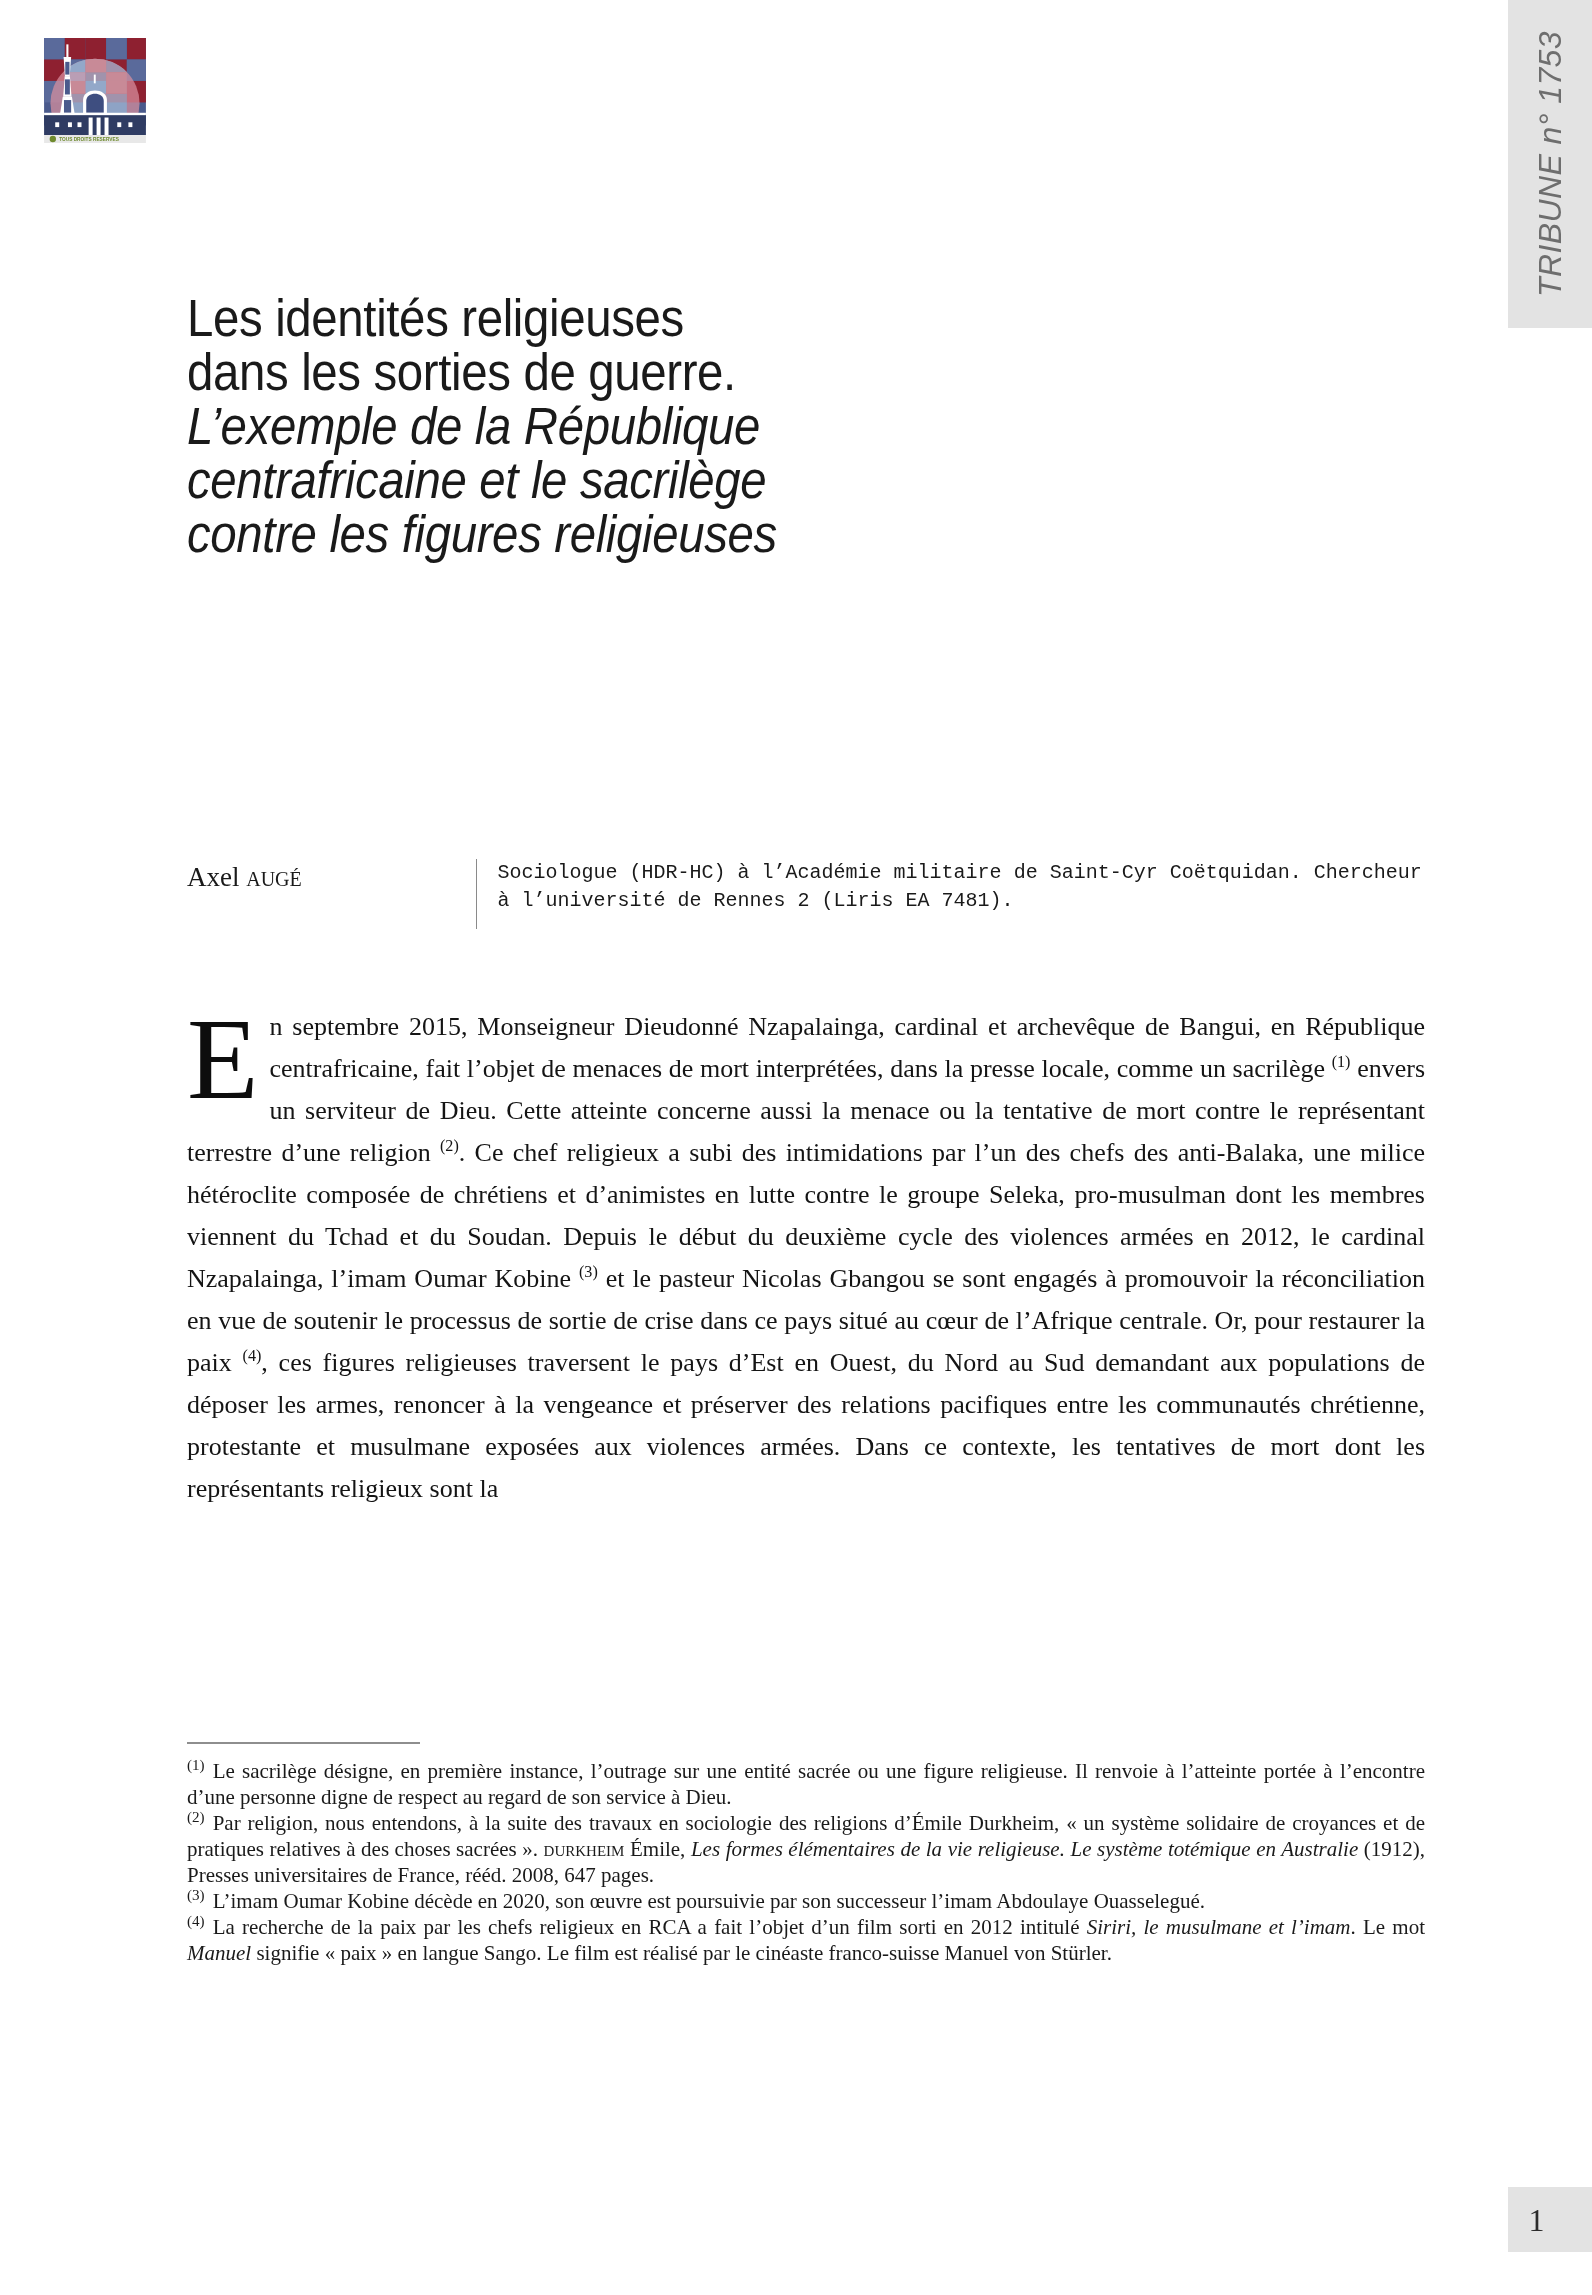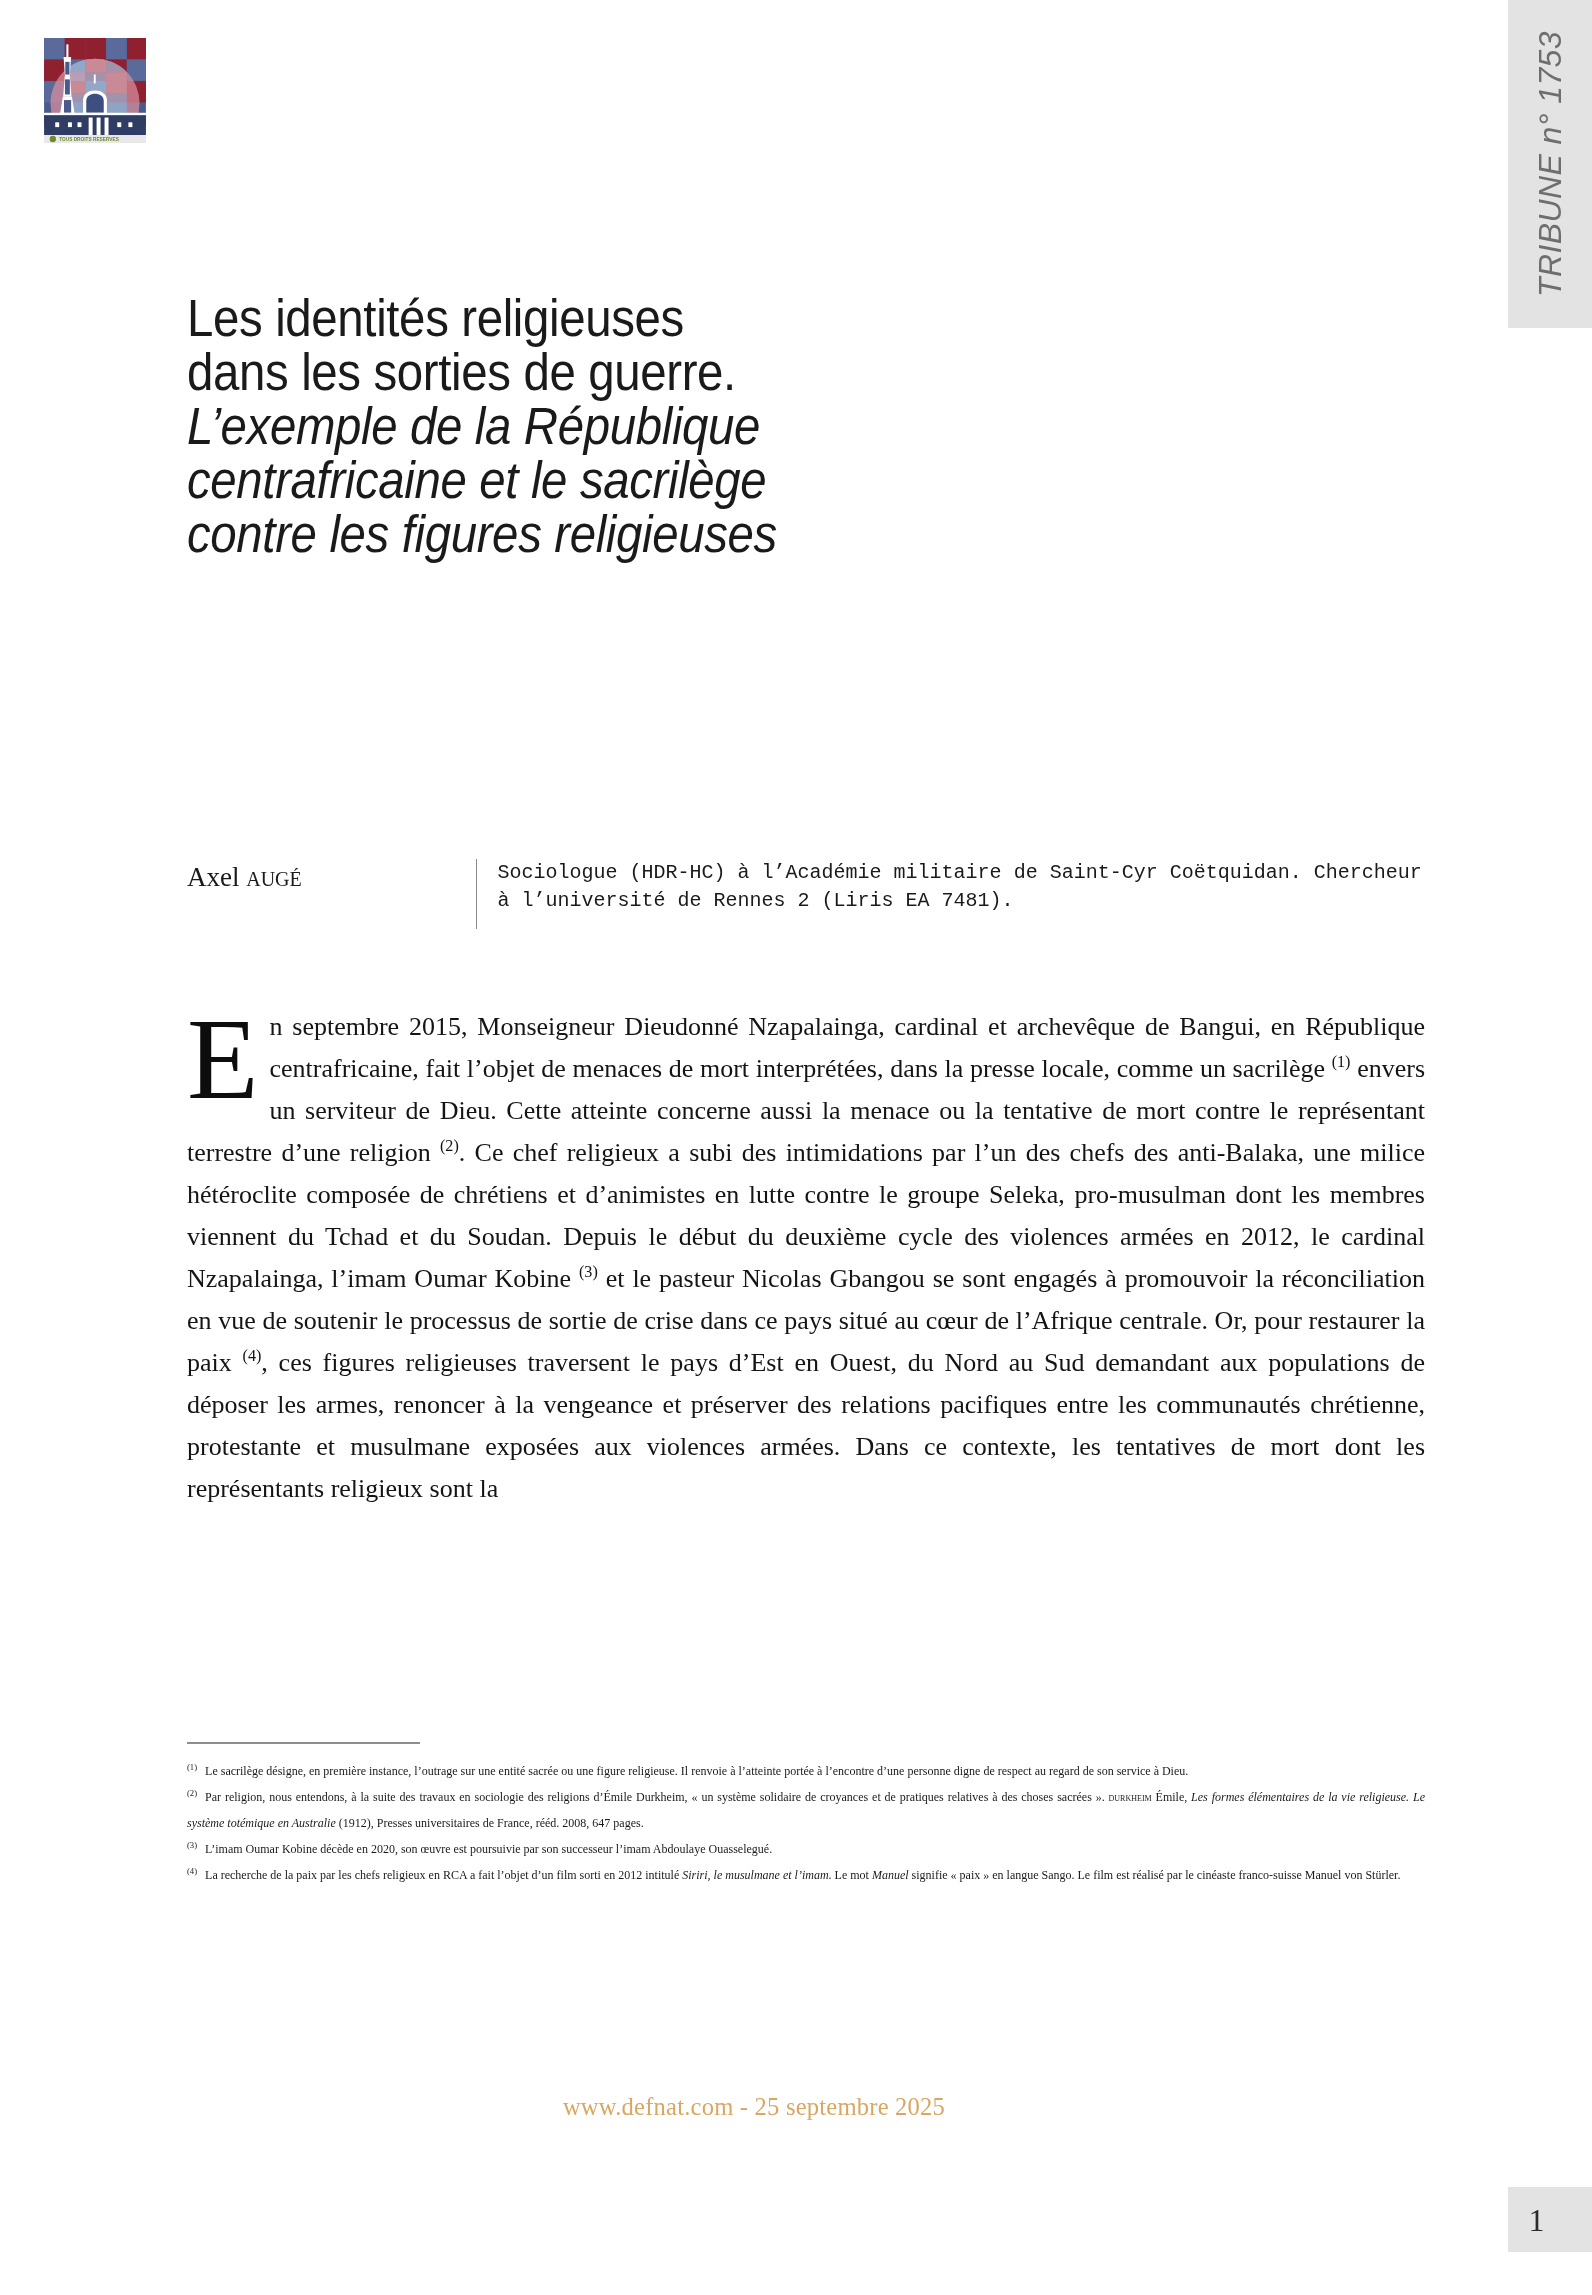--- a/index.html
+++ b/index.html
@@ -183,21 +183,21 @@
     width: 1238px;
   }
   .fn-rule {
     width: 233px;
     height: 1.6px;
     background: #8e8e8e;
     margin-bottom: 14.3px;
   }
   .fn-item {
     font-family: "Liberation Serif", "DejaVu Serif", serif;
-    font-size: 12px;
+    font-size: 21px;
     line-height: 26px;
     color: #1a1a1a;
     text-align: justify;
     margin-bottom: 0px;
   }
   .fn-item .marker {
     font-size: 0.72em;
     vertical-align: super;
     line-height: 0;
     margin-right: 8px;
@@ -347,20 +347,19 @@
 
     <div class="fn-item">
       <span class="marker">(3)</span><span>L’imam Oumar Kobine décède en 2020, son œuvre est poursuivie par son successeur l’imam Abdoulaye Ouasselegué.</span>
     </div>
 
     <div class="fn-item">
       <span class="marker">(4)</span><span>La recherche de la paix par les chefs religieux en RCA a fait l’objet d’un film sorti en 2012 intitulé </span><i>Siriri, le musulmane et l’imam</i><span>. Le mot </span><i>Manuel</i><span> signifie « paix » en langue Sango. Le film est réalisé par le cinéaste franco-suisse Manuel von Stürler.</span>
     </div>
   </div>
 
-  <div class="footer">www.defnat.com - 25 septembre 2025</div>
 
   <div class="page-num-box">
     <span class="page-num">1</span>
   </div>
 
 </div>
 
 
 </body></html>

